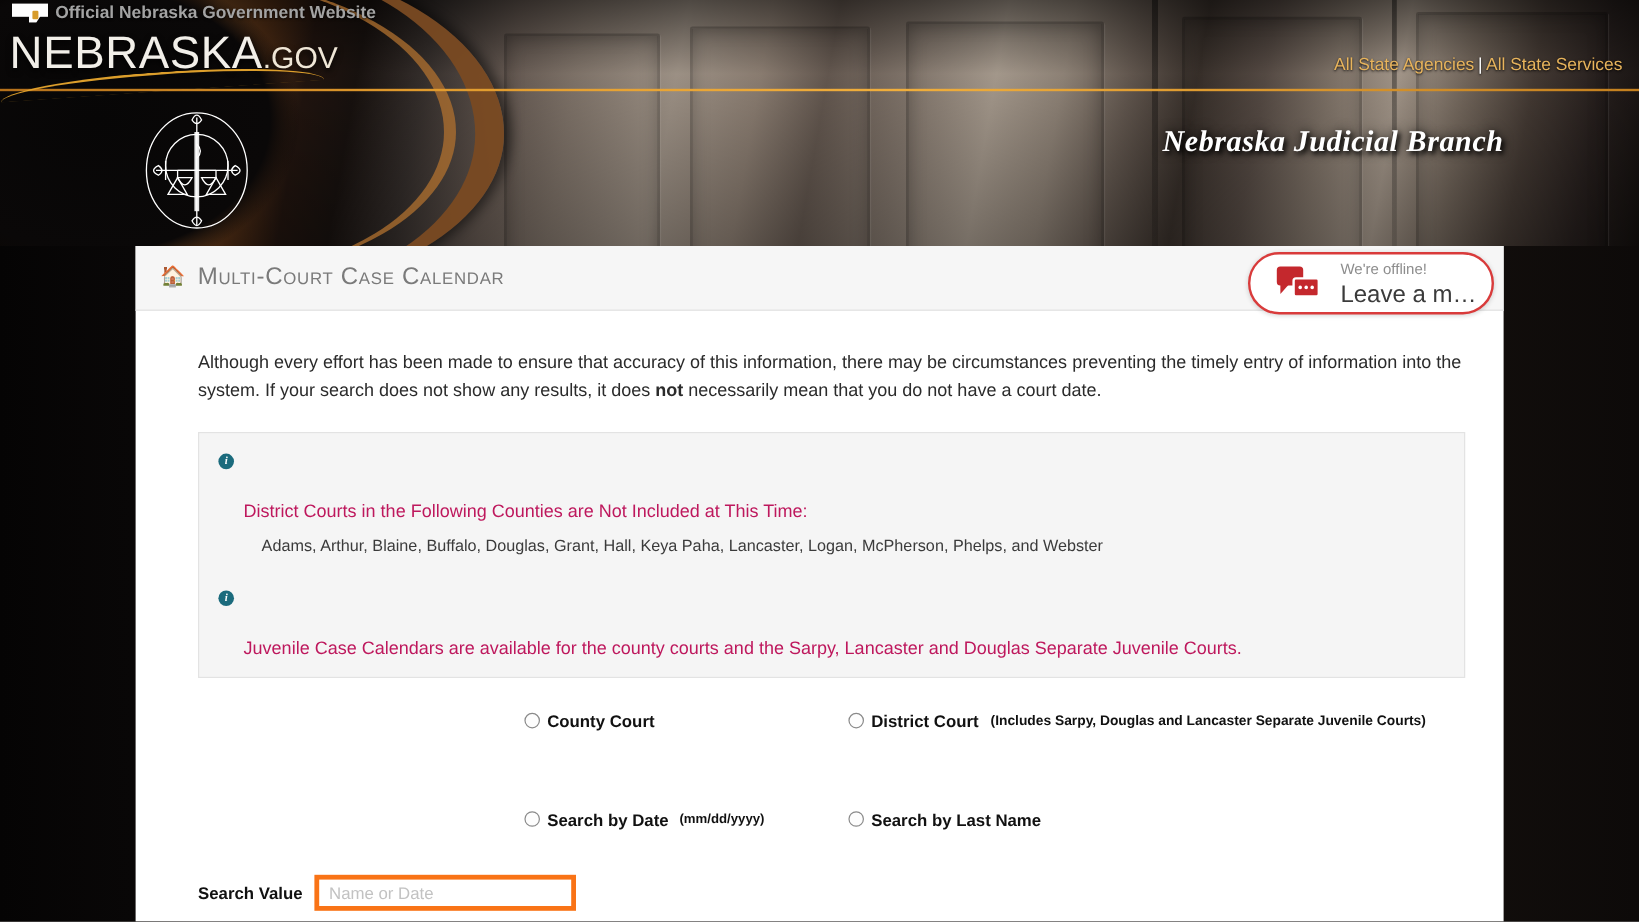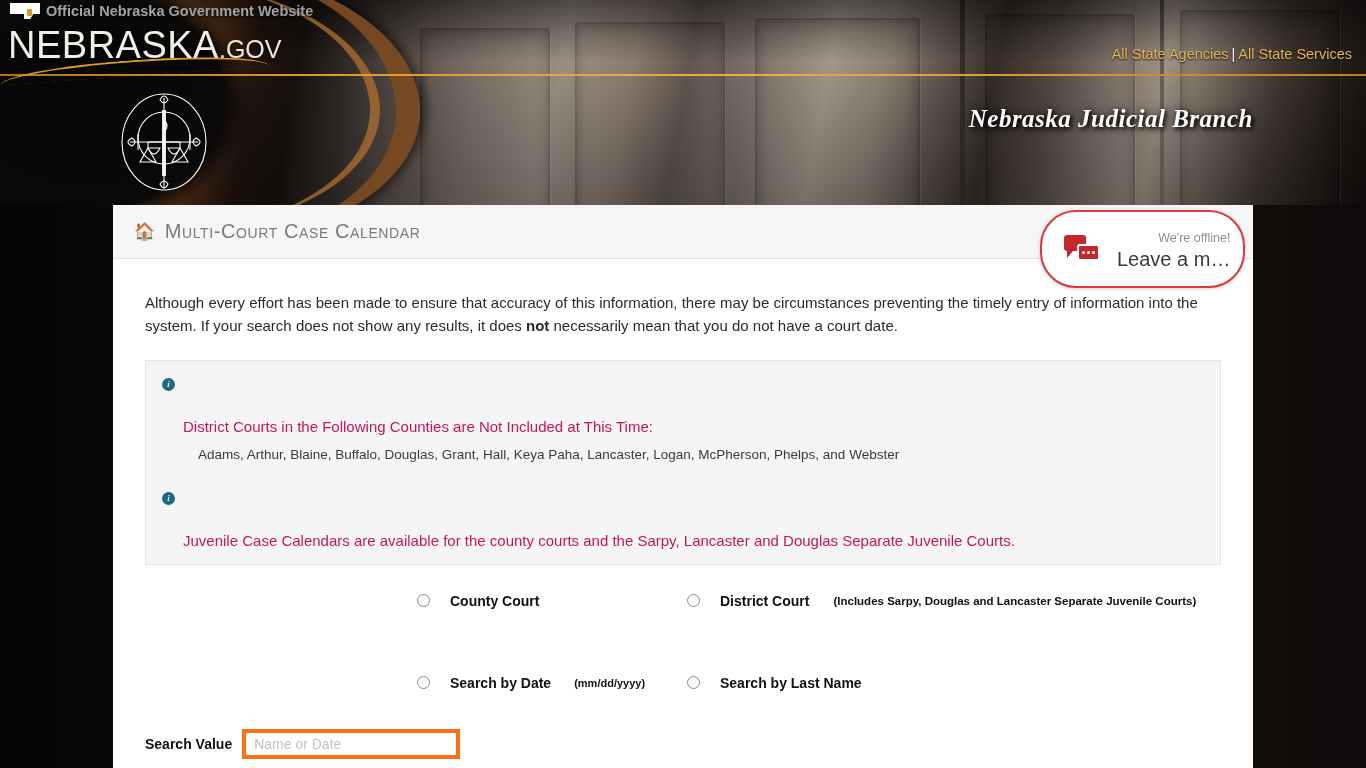--- a/index.html
+++ b/index.html
@@ -181,30 +181,29 @@
     font-size: 20px;
     letter-spacing: 0.6px;
     font-variant: small-caps;
     text-transform: capitalize;
   }
   .home-icon { color: #4a4a4a; font-size: 17px; position: relative; top: -1px; }
 
   
   .chat-widget {
     position: absolute; right: 8px; top: 5px;
-    width: 205px; height: 78px;
+    width: 205px; height: 52px;
     background: #ffffff;
     border: 2px solid #d93b3b;
     border-radius: 36px;
     display: flex; align-items: center;
     padding-left: 22px; gap: 17px;
     box-shadow: 0 1px 4px rgba(0,0,0,0.18);
     z-index: 30;
     cursor: pointer;
-    text-align: right;
   }
   .chat-icon { width: 36px; height: 28px; position: relative; flex: 0 0 auto; }
   .chat-icon .b1 {
     position: absolute; left: 0; top: 0; width: 22px; height: 16px;
     background: #c4282d; border-radius: 3px;
   }
   .chat-icon .b1:after {
     content: ""; position: absolute; left: 3px; top: 15px;
     border-left: 7px solid #c4282d; border-bottom: 8px solid transparent;
   }
@@ -214,21 +213,21 @@
     display: flex; align-items: center; justify-content: center; gap: 2px;
   }
   .chat-icon .b2 i {
     width: 3px; height: 3px; background: #fff; border-radius: 50%; display: block;
   }
   .chat-text { line-height: 1.2; }
   .chat-offline { font-size: 12.5px; color: #8d8d8d; }
   .chat-leave { font-size: 20px; color: #3b3b3b; margin-top: 1px; }
 
   
-  .panel-body { padding: 28px 32px 0 32px; }
+  .panel-body { padding: 28px 32px 0 52px; }
   .disclaimer {
     font-size: 15px; color: #2b2b2b; line-height: 1.55;
     max-width: 1075px;
     margin: 4px 0 22px 0;
   }
   .disclaimer b { font-weight: bold; }
 
   .info-box {
     background: #f5f5f5;
     border: 1px solid #e3e3e3;
@@ -249,21 +248,21 @@
   .info-text { font-size: 15px; color: #be185d; margin-top: 44px; }
   .info-sub { font-size: 13.5px; color: #3b3b3b; }
   .info-gap { height: 26px; }
 
   
   .form-area { padding: 0 0 0 0; }
   .radio-row {
     display: flex; align-items: center;
     margin-bottom: 8px;
   }
-  .radio-group { display: flex; align-items: center; gap: 20px; }
+  .radio-group { display: flex; align-items: center; gap: 6px; }
   .rg-county { margin-left: 272px; width: 270px; }
   .rg-district { }
   .rg-date { margin-left: 272px; width: 270px; }
   .rg-name { }
   .radio-dot {
     width: 13px; height: 13px; border-radius: 50%;
     border: 1px solid #8a8a8a; background: #fdfdfd;
     flex: 0 0 auto;
     cursor: pointer;
   }

